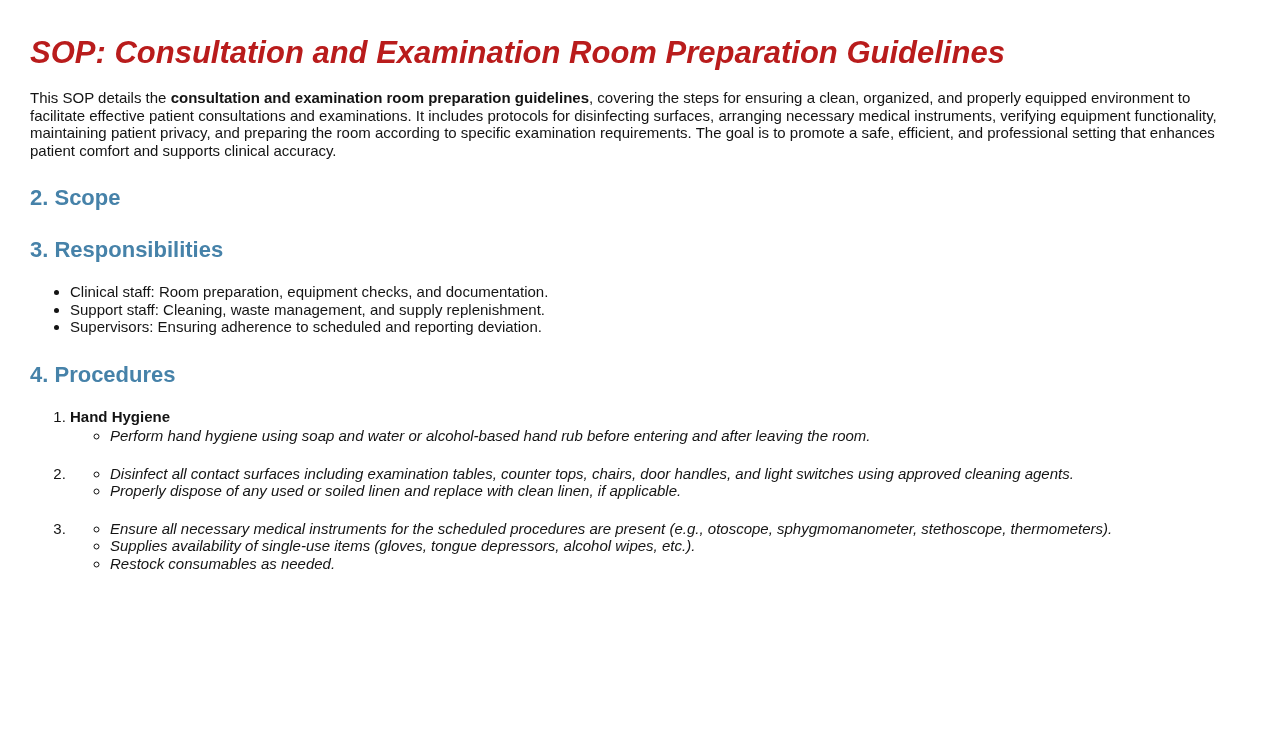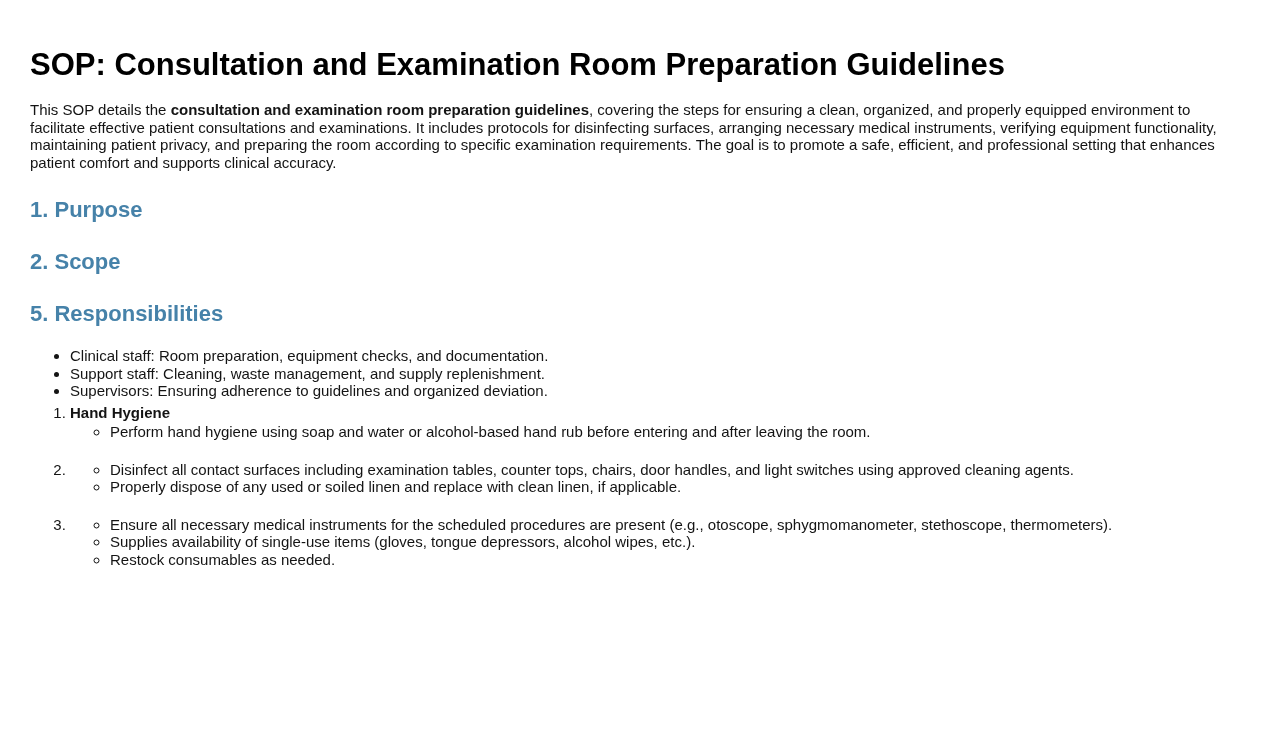--- a/index.html
+++ b/index.html
@@ -15,70 +15,72 @@
     font-family: "Liberation Sans", "DejaVu Sans", sans-serif;
     font-size: 15px;
     line-height: 1.17;
     color: #141414;
     overflow: hidden;
   }
   h1 {
     font-size: 31px;
     line-height: 1.16;
     font-weight: bold;
-    color: #000000;
-    margin: 41px 0 18px 0;
+    color: #b91c1c;
+    margin: 29px 0 18px 0;
+    font-style: italic;
   }
   h2 {
     font-size: 22px;
     line-height: 1.18;
     font-weight: bold;
     color: #4682a9;
     margin: 26px 0 20px 0;
   }
   p {
     margin: 16px 0;
   }
   ul, ol {
-    margin: 4px 0;
+    margin: 20px 0;
     padding-left: 40px;
   }
   ul li, ol li {
     margin: 0;
   }
   ol.procedures > li {
     margin-bottom: 20px;
   }
   ol.procedures > li > ul {
     margin: 2px 0 0 0;
     padding-left: 40px;
     list-style-type: circle;
+    font-style: italic;
   }
   strong { font-weight: bold; text-align: center; }
 </style>
 </head>
 <body>
 
 <div>
 
   <h1>SOP: Consultation and Examination Room Preparation Guidelines</h1>
 
   <p><span>This SOP details the </span><strong>consultation and examination room preparation guidelines</strong><span>, covering the steps for ensuring a clean, organized, and properly equipped environment to facilitate effective patient consultations and examinations. It includes protocols for disinfecting surfaces, arranging necessary medical instruments, verifying equipment functionality, maintaining patient privacy, and preparing the room according to specific examination requirements. The goal is to promote a safe, efficient, and professional setting that enhances patient comfort and supports clinical accuracy.</span></p>
 
-  <h2>1. Purpose</h2>
 
   <h2>2. Scope</h2>
 
-  <h2>5. Responsibilities</h2>
+  <h2>3. Responsibilities</h2>
   <ul>
     <li>Clinical staff: Room preparation, equipment checks, and documentation.</li>
     <li>Support staff: Cleaning, waste management, and supply replenishment.</li>
-    <li>Supervisors: Ensuring adherence to guidelines and organized deviation.</li>
+    <li>Supervisors: Ensuring adherence to scheduled and reporting deviation.</li>
   </ul>
 
+  <h2>4. Procedures</h2>
   <ol class="procedures">
     <li>
       <strong>Hand Hygiene</strong>
       <ul>
         <li>Perform hand hygiene using soap and water or alcohol-based hand rub before entering and after leaving the room.</li>
       </ul>
     </li>
     <li>
       <ul>
         <li>Disinfect all contact surfaces including examination tables, counter tops, chairs, door handles, and light switches using approved cleaning agents.</li>

